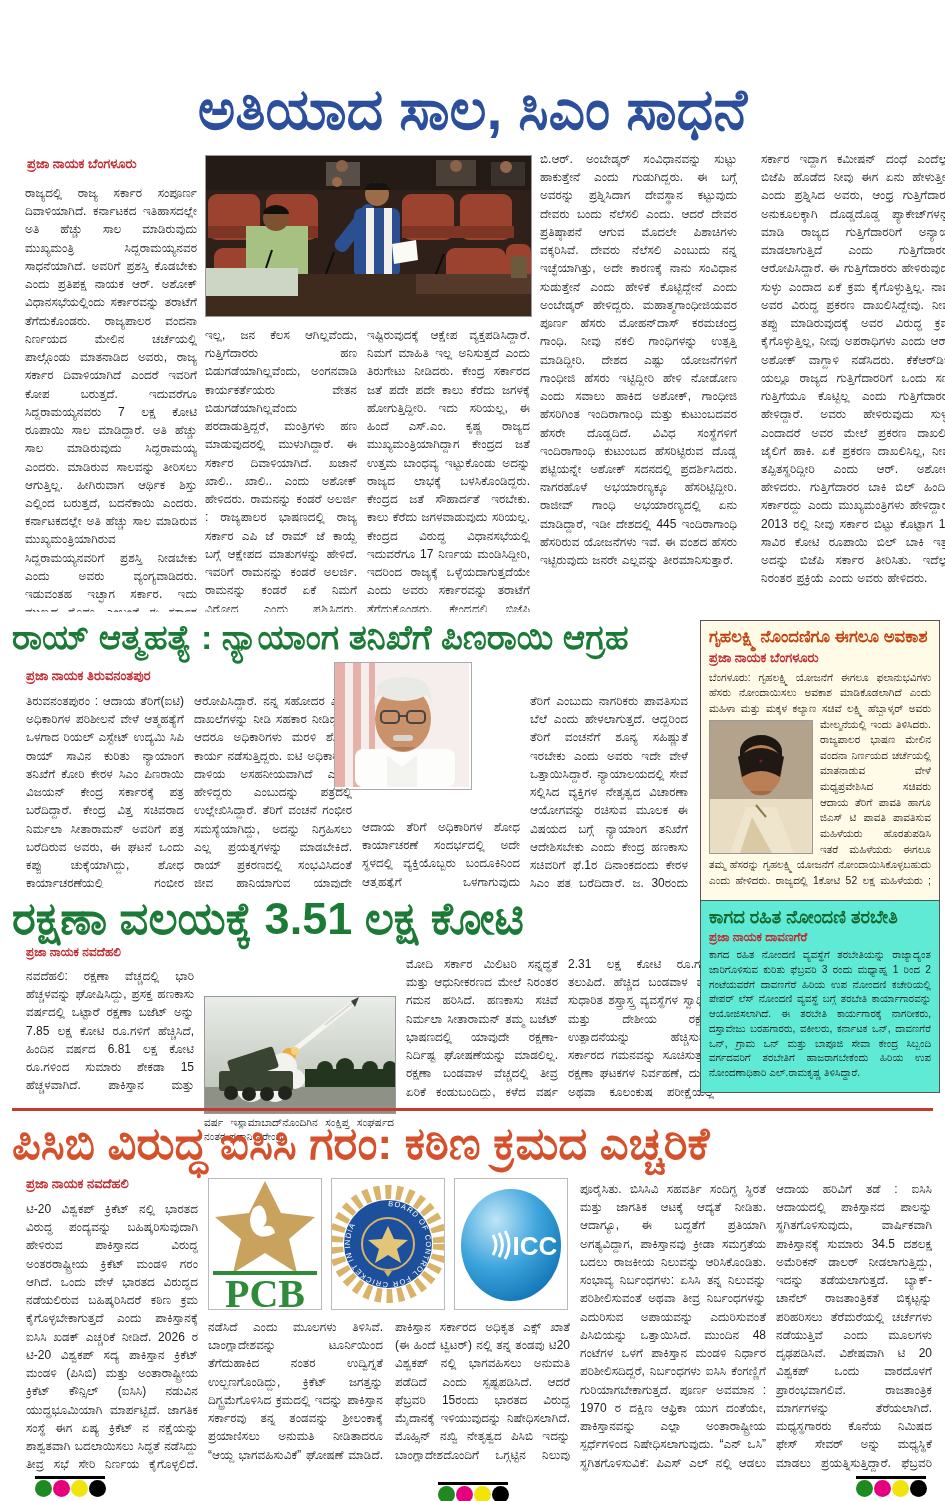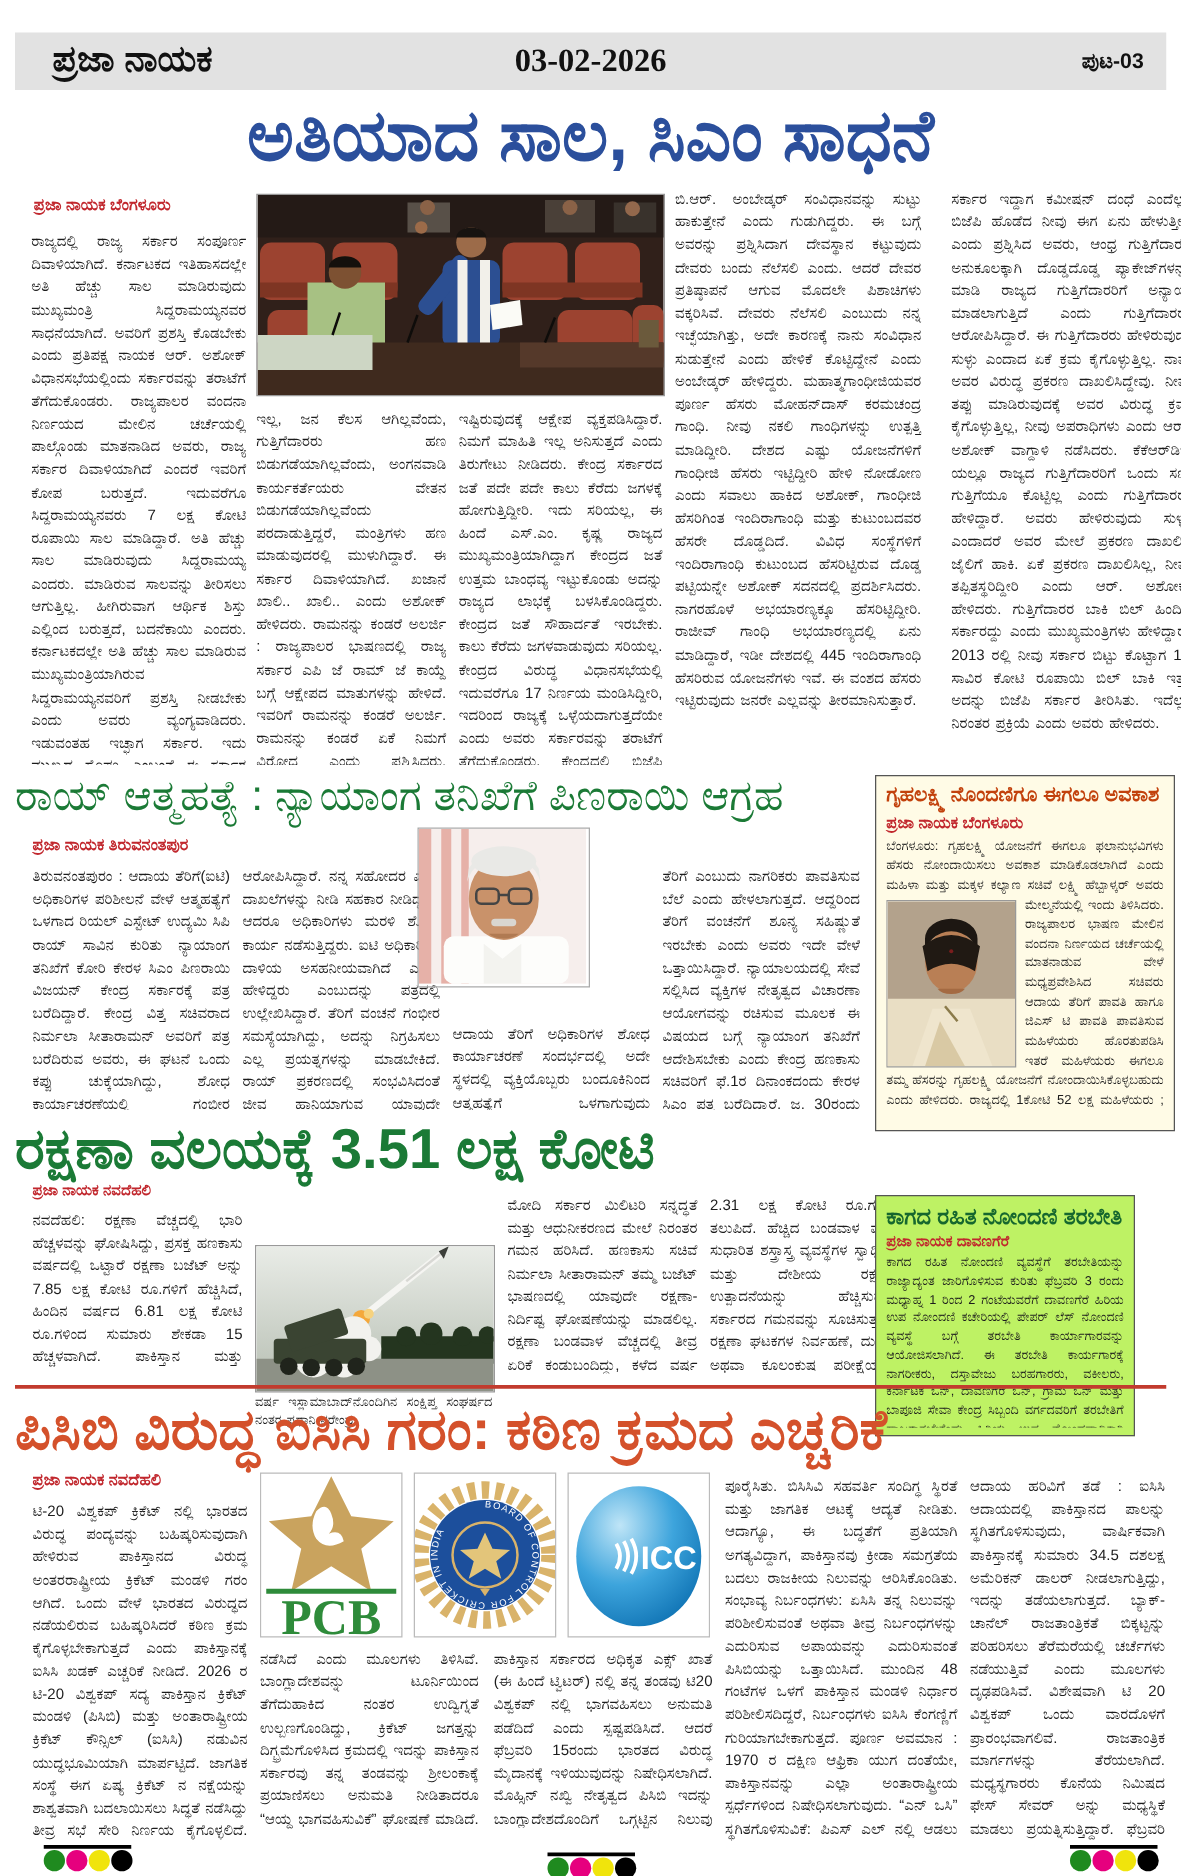--- a/index.html
+++ b/index.html
@@ -21,21 +21,21 @@
   .a1{top:150px;left:25px;width:915px;height:466px;}
   .a1-byline{top:6px;left:2px;}
   .a1-c1{top:34px;left:0;width:172px;height:428px;}
   .a1-photo{top:5px;left:180px;width:325px;height:160px;border:1px solid #999;overflow:hidden;}
   .a1-c2{top:176px;left:180px;width:152px;height:286px;}
   .a1-c3{top:176px;left:342px;width:163px;height:286px;}
   .a1-c4{top:0;left:515px;width:197px;height:462px;}
   .a1-c5{top:0;left:724px;width:191px;height:462px;margin-left:12px;}
   
   .a2{top:618px;left:12px;width:680px;height:274px;}
-  .a2-headline{top:0;left:0;width:680px;font-size:34px;font-weight:normal;color:#1b7a36;white-space:nowrap;}
+  .a2-headline{top:0;left:0;width:680px;font-size:34px;font-weight:bold;color:#1b7a36;white-space:nowrap;}
   .a2-byline{top:50px;left:14px;}
   .a2-c1{top:74px;left:14px;width:158px;height:196px;}
   .a2-c2{top:74px;left:182px;width:158px;height:196px;}
   .a2-c3{top:74px;left:350px;width:158px;height:196px;padding-top:126px;box-sizing:border-box;}
   .a2-c4{top:74px;left:518px;width:158px;height:196px;}
   .a2-photo{top:44px;left:322px;width:136px;height:126px;border:1px solid #aaa;overflow:hidden;}
   
   .sb1{top:620px;left:700px;width:240px;height:285px;background:#fffbe6;border:1px solid #555;box-sizing:border-box;padding:6px 8px;}
   .sb1-title{font-size:16.5px;font-weight:bold;color:#c2410c;line-height:1.2;}
   .sb1-byline{margin-top:3px;}
@@ -47,21 +47,21 @@
   .a3-byline{top:52px;left:14px;font-size:12px;}
   .a3-c1{top:74px;left:14px;width:168px;height:132px;}
   .a3-photoblk{top:60px;left:192px;width:192px;height:146px;margin-top:43px;}
   .a3-photo{width:190px;height:116px;border:1px solid #999;overflow:hidden;}
   .a3-cap{margin-top:2px;width:190px;height:28px;font-size:10.4px;line-height:1.35;text-align:justify;overflow:hidden;}
   .a3-c3{top:62px;left:394px;width:152px;height:144px;}
   .a3-c4{top:62px;left:556px;width:146px;height:144px;}
   
   .red-divider{top:1108px;left:12px;width:921px;height:3px;background:#c23b2e;}
   
-  .sb2{top:956px;left:700px;width:208px;height:193px;background:#bef264;border:1px solid #555;box-sizing:border-box;padding:6px 8px;}
+  .sb2{top:900px;left:700px;width:240px;height:193px;background:#5eead4;border:1px solid #555;box-sizing:border-box;padding:6px 8px;}
   .sb2-title{font-size:18px;font-weight:bold;color:#16672e;}
   .sb2-byline{margin-top:2px;font-size:12px;}
   .sb2-body{margin-top:4px;font-size:10.2px;line-height:1.45;text-align:justify;overflow:hidden;height:138px;}
   
   .a4{top:1118px;left:12px;width:921px;height:360px;}
   .a4-headline{top:0;left:0;width:921px;font-size:45px;font-weight:bold;color:#d4512b;white-space:nowrap;}
   .a4-byline{top:58px;left:14px;}
   .a4-c1{top:82px;left:14px;width:172px;height:272px;}
   .logos{top:60px;left:196px;width:362px;height:132px;display:flex;gap:9px;}
   .logo-box{width:114px;height:132px;background:#fff;border:1px solid #bbb;box-sizing:border-box;overflow:hidden;}
@@ -75,25 +75,20 @@
   .d-green{background:#1f8a1f;}.d-magenta{background:#e6007e;}.d-yellow{background:#f0e40c;}.d-black{background:#000;}
   .rd-left{top:1480px;left:35px;}
   .rd-center{top:1486px;left:438px;}
   .rd-right{top:1480px;left:856px;}
 </style>
 </head>
 <body>
 
 <div class="page">
 
-  <div class="abs masthead">
-    <div class="abs mast-title">ಪ್ರಜಾ ನಾಯಕ</div>
-    <div class="abs mast-date">03-02-2026</div>
-    <div class="abs mast-page">ಪುಟ-03</div>
-  </div>
 
   <div class="abs lead-headline">ಅತಿಯಾದ ಸಾಲ, ಸಿಎಂ ಸಾಧನೆ</div>
 
   <div class="abs a1">
     <div class="abs a1-byline byline">ಪ್ರಜಾ ನಾಯಕ ಬೆಂಗಳೂರು</div>
     <div class="abs a1-c1 kn">ರಾಜ್ಯದಲ್ಲಿ ರಾಜ್ಯ ಸರ್ಕಾರ ಸಂಪೂರ್ಣ ದಿವಾಳಿಯಾಗಿದೆ. ಕರ್ನಾಟಕದ ಇತಿಹಾಸದಲ್ಲೇ ಅತಿ ಹೆಚ್ಚು ಸಾಲ ಮಾಡಿರುವುದು ಮುಖ್ಯಮಂತ್ರಿ ಸಿದ್ದರಾಮಯ್ಯನವರ ಸಾಧನೆಯಾಗಿದೆ. ಅವರಿಗೆ ಪ್ರಶಸ್ತಿ ಕೊಡಬೇಕು ಎಂದು ಪ್ರತಿಪಕ್ಷ ನಾಯಕ ಆರ್. ಅಶೋಕ್ ವಿಧಾನಸಭೆಯಲ್ಲಿಂದು ಸರ್ಕಾರವನ್ನು ತರಾಟೆಗೆ ತೆಗೆದುಕೊಂಡರು. ರಾಜ್ಯಪಾಲರ ವಂದನಾ ನಿರ್ಣಯದ ಮೇಲಿನ ಚರ್ಚೆಯಲ್ಲಿ ಪಾಲ್ಗೊಂಡು ಮಾತನಾಡಿದ ಅವರು, ರಾಜ್ಯ ಸರ್ಕಾರ ದಿವಾಳಿಯಾಗಿದೆ ಎಂದರೆ ಇವರಿಗೆ ಕೋಪ ಬರುತ್ತದೆ. ಇದುವರೆಗೂ ಸಿದ್ದರಾಮಯ್ಯನವರು 7 ಲಕ್ಷ ಕೋಟಿ ರೂಪಾಯಿ ಸಾಲ ಮಾಡಿದ್ದಾರೆ. ಅತಿ ಹೆಚ್ಚು ಸಾಲ ಮಾಡಿರುವುದು ಸಿದ್ದರಾಮಯ್ಯ ಎಂದರು. ಮಾಡಿರುವ ಸಾಲವನ್ನು ತೀರಿಸಲು ಆಗುತ್ತಿಲ್ಲ. ಹೀಗಿರುವಾಗ ಆರ್ಥಿಕ ಶಿಸ್ತು ಎಲ್ಲಿಂದ ಬರುತ್ತದೆ, ಬದನೆಕಾಯಿ ಎಂದರು. ಕರ್ನಾಟಕದಲ್ಲೇ ಅತಿ ಹೆಚ್ಚು ಸಾಲ ಮಾಡಿರುವ ಮುಖ್ಯಮಂತ್ರಿಯಾಗಿರುವ ಸಿದ್ದರಾಮಯ್ಯನವರಿಗೆ ಪ್ರಶಸ್ತಿ ನೀಡಬೇಕು ಎಂದು ಅವರು ವ್ಯಂಗ್ಯವಾಡಿದರು. ಇಡುವಂತಹ ಇಚ್ಛಾಗ ಸರ್ಕಾರ. ಇದು ಮುಖ್ಯದ ಸೊಪ್ಪೂ ಎಂಬಂತೆ ಈ ಸರ್ಕಾರ ರಚನೆ ಮಾಡಿದ ಮಾತರ ಇಲಾಖೆ.</div>
     <div class="abs a1-photo">
       <svg width="325" height="160" viewBox="0 0 325 160">
         <rect width="325" height="160" fill="#30201a"></rect>
         <rect y="0" width="325" height="34" fill="#241a16"></rect>

